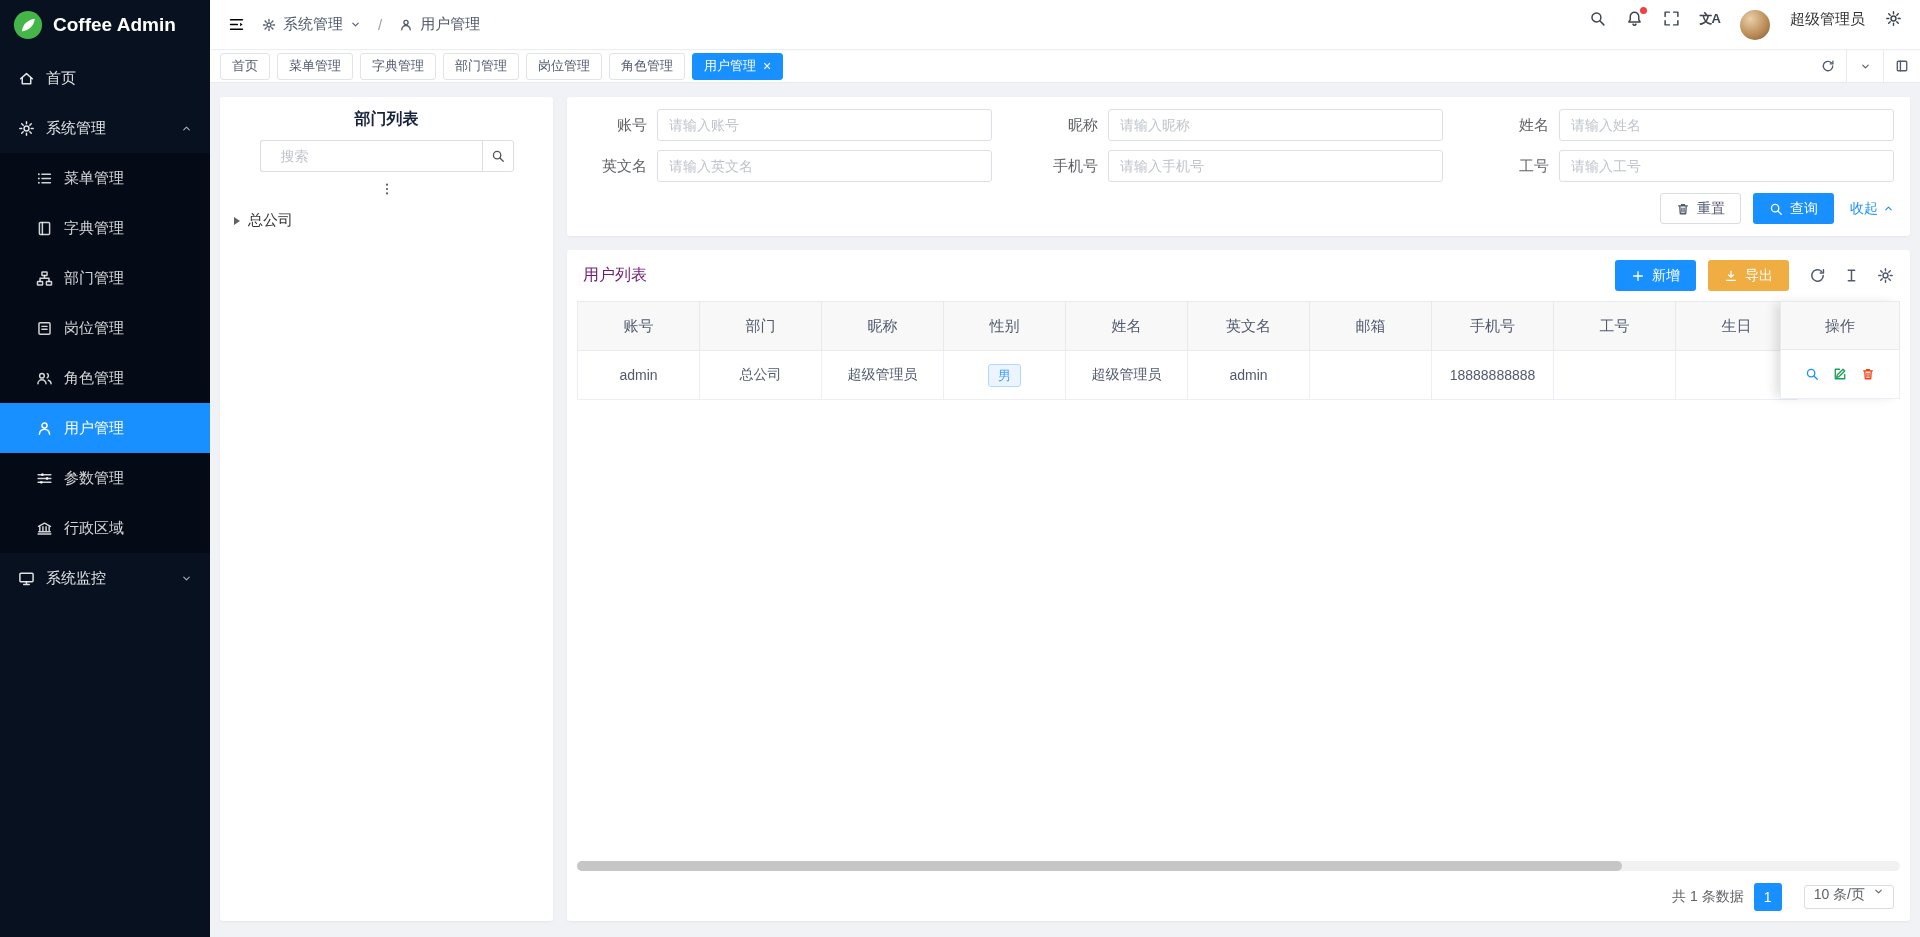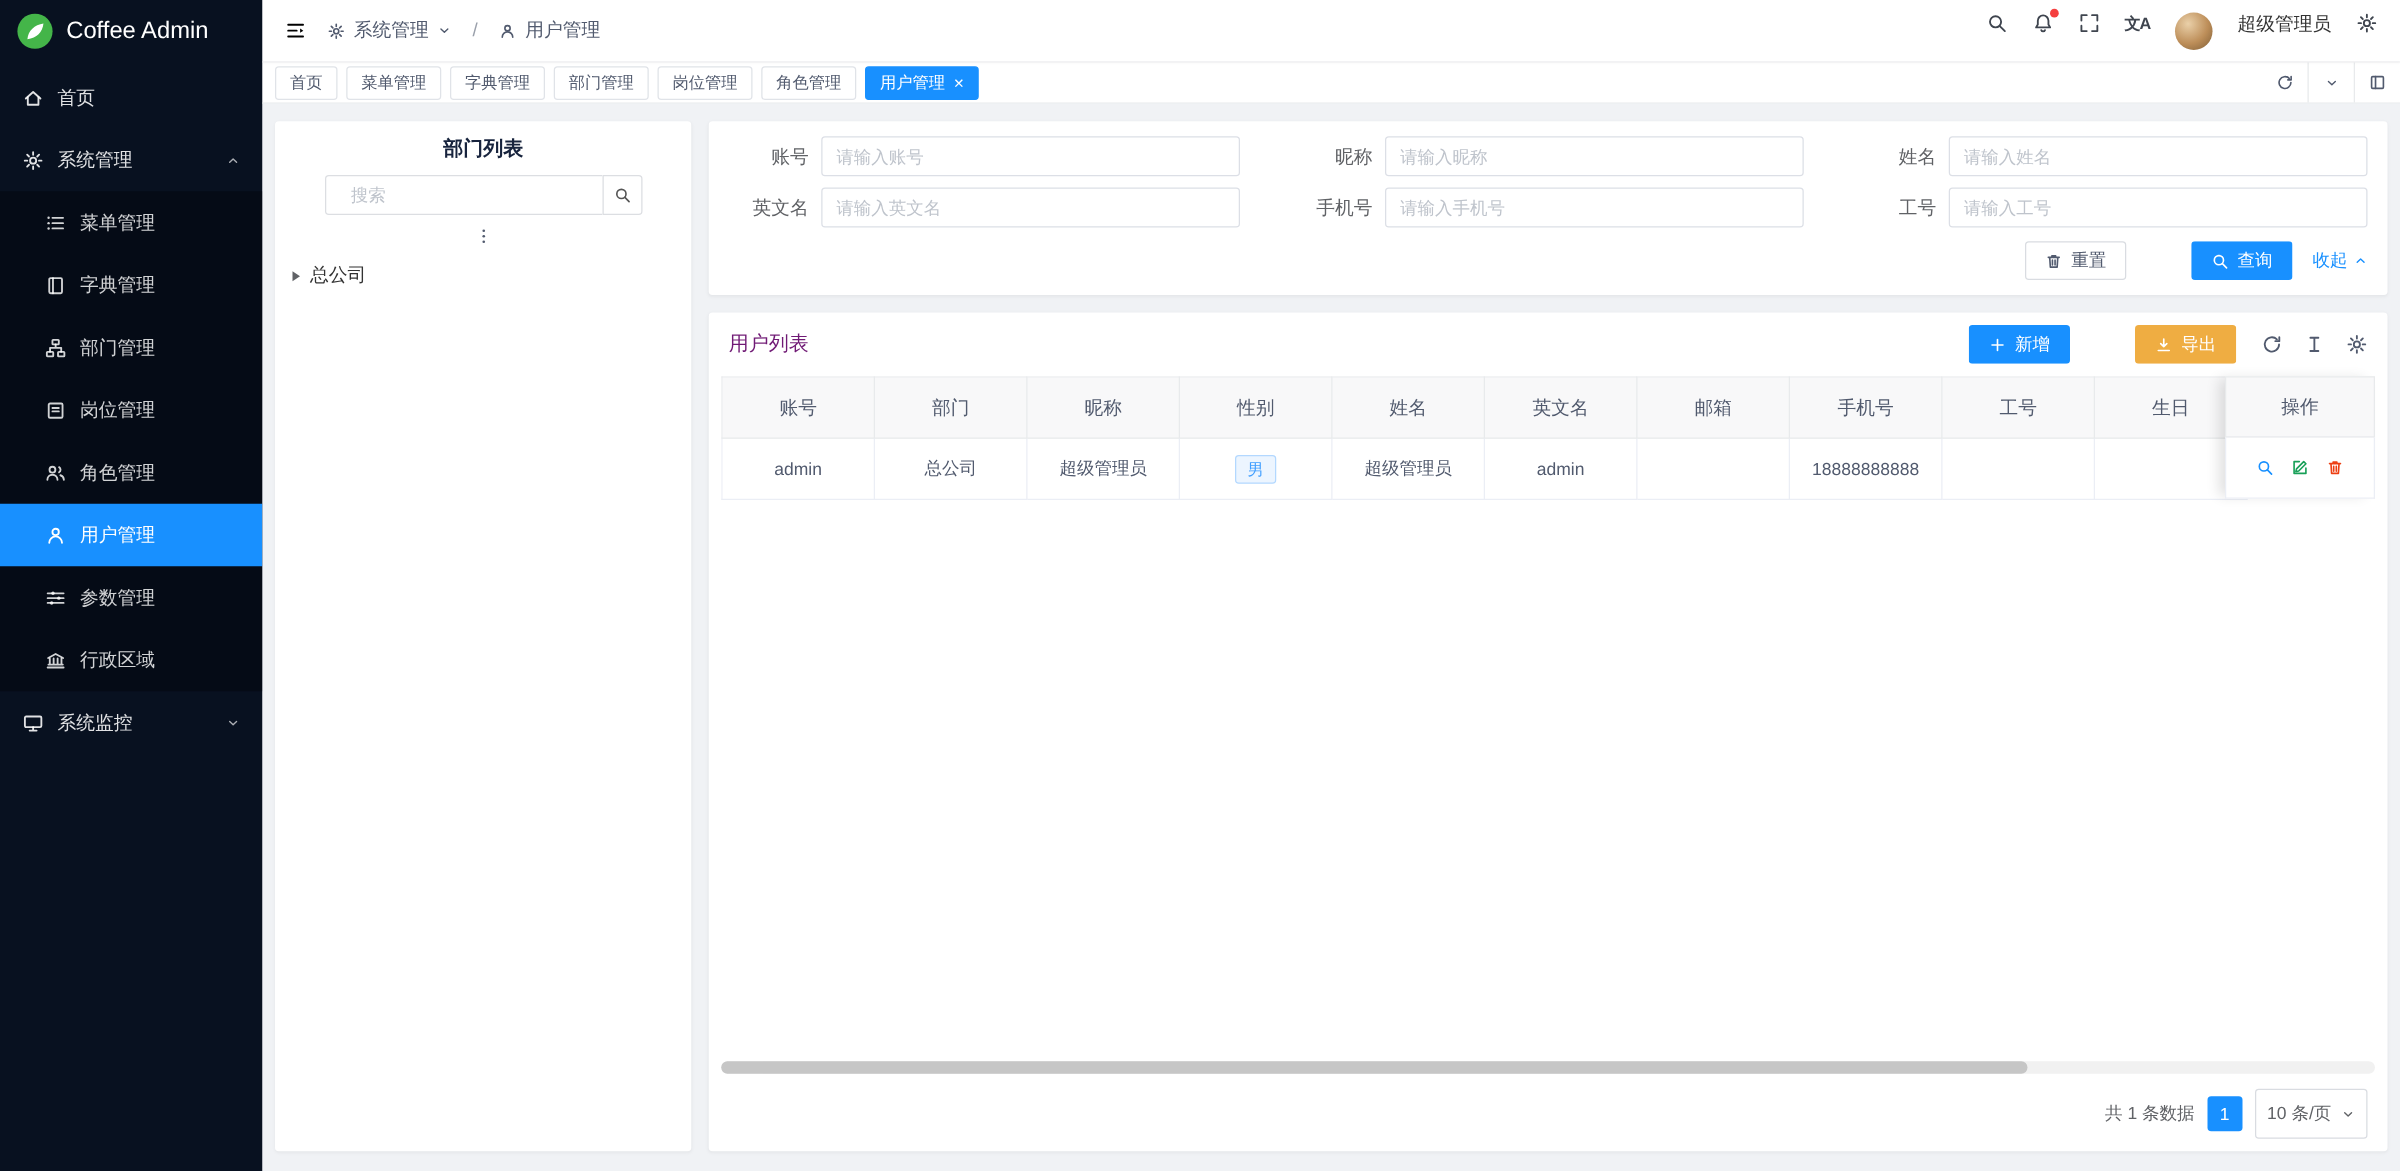--- a/index.html
+++ b/index.html
@@ -6,21 +6,21 @@
   html,body{width:1920px;height:937px;overflow:hidden;font-family:"Liberation Sans","DejaVu Sans",sans-serif;background:#f0f2f5;}
   .app{display:flex;width:100%;height:100%;}
   svg{display:block;}
   .ic{width:17px;height:17px;stroke:currentColor;fill:none;stroke-width:1.4;stroke-linecap:round;stroke-linejoin:round;}
   .ic-sm{width:14px;height:14px;stroke:currentColor;fill:none;stroke-width:1.5;stroke-linecap:round;stroke-linejoin:round;}
   .ic-xs{width:11px;height:11px;stroke:currentColor;fill:none;stroke-width:1.6;stroke-linecap:round;stroke-linejoin:round;}
 
   
   .sidebar{width:210px;background:#081120;color:rgba(255,255,255,.88);flex:none;display:flex;flex-direction:column;}
   .logo{height:49px;display:flex;align-items:center;gap:10px;padding:0 13px;flex:none;}
-  .logo-text{font-size:19px;font-weight:normal;color:#fff;white-space:nowrap;}
+  .logo-text{font-size:19px;font-weight:bold;color:#fff;white-space:nowrap;}
   .menu{flex:1;overflow:hidden;padding-top:4px;}
   .m-item{height:50px;display:flex;align-items:center;gap:11px;padding:0 18px;font-size:15px;cursor:pointer;white-space:nowrap;}
   .m-chevron{margin-left:auto;opacity:.75;}
   .submenu{background:#050b16;}
   .s-item{height:50px;display:flex;align-items:center;gap:11px;padding:0 18px 0 36px;font-size:15px;color:rgba(255,255,255,.82);cursor:pointer;white-space:nowrap;}
   .s-item.active{background:#1890ff;color:#fff;}
 
   
   .main{flex:1;display:flex;flex-direction:column;min-width:0;}
   .topbar{height:49px;background:#fff;display:flex;align-items:center;padding:0 18px;gap:17px;flex:none;box-shadow:0 1px 2px rgba(0,0,0,.04);position:relative;z-index:3;}
@@ -58,21 +58,21 @@
 
   
   .work{flex:1;display:flex;flex-direction:column;gap:14px;min-width:0;}
   .search-card{background:#fff;border-radius:3px;box-shadow:0 1px 3px rgba(0,0,0,.05);padding:12px 16px;flex:none;}
   .form-grid{display:grid;grid-template-columns:repeat(3,1fr);column-gap:42px;row-gap:9px;}
   .field{display:flex;align-items:center;}
   .field label{width:64px;text-align:right;margin-right:10px;font-size:15px;color:#606266;white-space:nowrap;flex:none;}
   .field input{flex:1;min-width:0;height:32px;border:1px solid #dcdfe6;border-radius:3px;padding:0 11px;font-size:14px;color:#333;outline:none;}
   input::placeholder{color:#bfc4cc;}
   .form-actions{display:flex;justify-content:flex-end;align-items:center;gap:12px;margin-top:11px;}
-  .btn{height:31px;display:inline-flex;align-items:center;gap:7px;padding:0 15px;border-radius:3px;font-size:14px;cursor:pointer;border:1px solid transparent;white-space:nowrap;margin-left:40px;}
+  .btn{height:31px;display:inline-flex;align-items:center;gap:7px;padding:0 15px;border-radius:3px;font-size:14px;cursor:pointer;border:1px solid transparent;white-space:nowrap;}
   .btn-plain{background:#fff;border-color:#d9dce1;color:#515a6e;}
   .btn-primary{background:#1890ff;color:#fff;}
   .btn-warning{background:#efad42;color:#fff;}
   .link-collapse{color:#1890ff;display:inline-flex;align-items:center;gap:5px;font-size:14px;cursor:pointer;margin-left:4px;}
 
   .table-card{flex:1;background:#fff;border-radius:3px;box-shadow:0 1px 3px rgba(0,0,0,.05);display:flex;flex-direction:column;min-height:0;}
   .list-head{display:flex;align-items:center;padding:10px 16px;gap:12px;flex:none;}
   .list-title{font-size:16px;color:#701a75;font-weight:400;margin-right:auto;}
   .tool-icons{display:flex;align-items:center;gap:17px;color:#515a6e;margin-left:8px;}
   .tool-icons .tb-icon{color:#515a6e;}
@@ -89,21 +89,21 @@
   .act{cursor:pointer;display:flex;}
   .act-view{color:#1890ff;}
   .act-edit{color:#18a058;}
   .act-del{color:#ed4014;}
 
   .table-empty{flex:1;}
   .hscroll{height:10px;margin:0 10px 5px;background:#f1f1f1;border-radius:5px;position:relative;flex:none;}
   .hthumb{position:absolute;left:0;top:0;height:10px;width:79%;background:#c6c6c6;border-radius:5px;cursor:pointer;}
   .pager{display:flex;align-items:center;justify-content:flex-end;gap:10px;padding:7px 16px 10px;font-size:14px;color:#606266;flex:none;}
   .page-num{width:28px;height:28px;border-radius:3px;background:#1890ff;color:#fff;display:flex;align-items:center;justify-content:center;font-size:14px;cursor:pointer;}
-  .size-sel{height:40px;border:1px solid #d9dce1;border-radius:3px;background:#fff;display:flex;align-items:center;gap:8px;padding:0 9px;font-size:14px;color:#606266;cursor:pointer;}
+  .size-sel{height:24px;border:1px solid #d9dce1;border-radius:3px;background:#fff;display:flex;gap:8px;padding:0 9px;font-size:14px;color:#606266;cursor:pointer;margin-left:12px;}
 </style>
 </head>
 <body>
 
 <div class="app">
 
   <aside class="sidebar">
     <div class="logo">
       <svg width="30" height="30" viewBox="0 0 32 32">
         <circle cx="16" cy="16" r="15" fill="#44b549"></circle>

